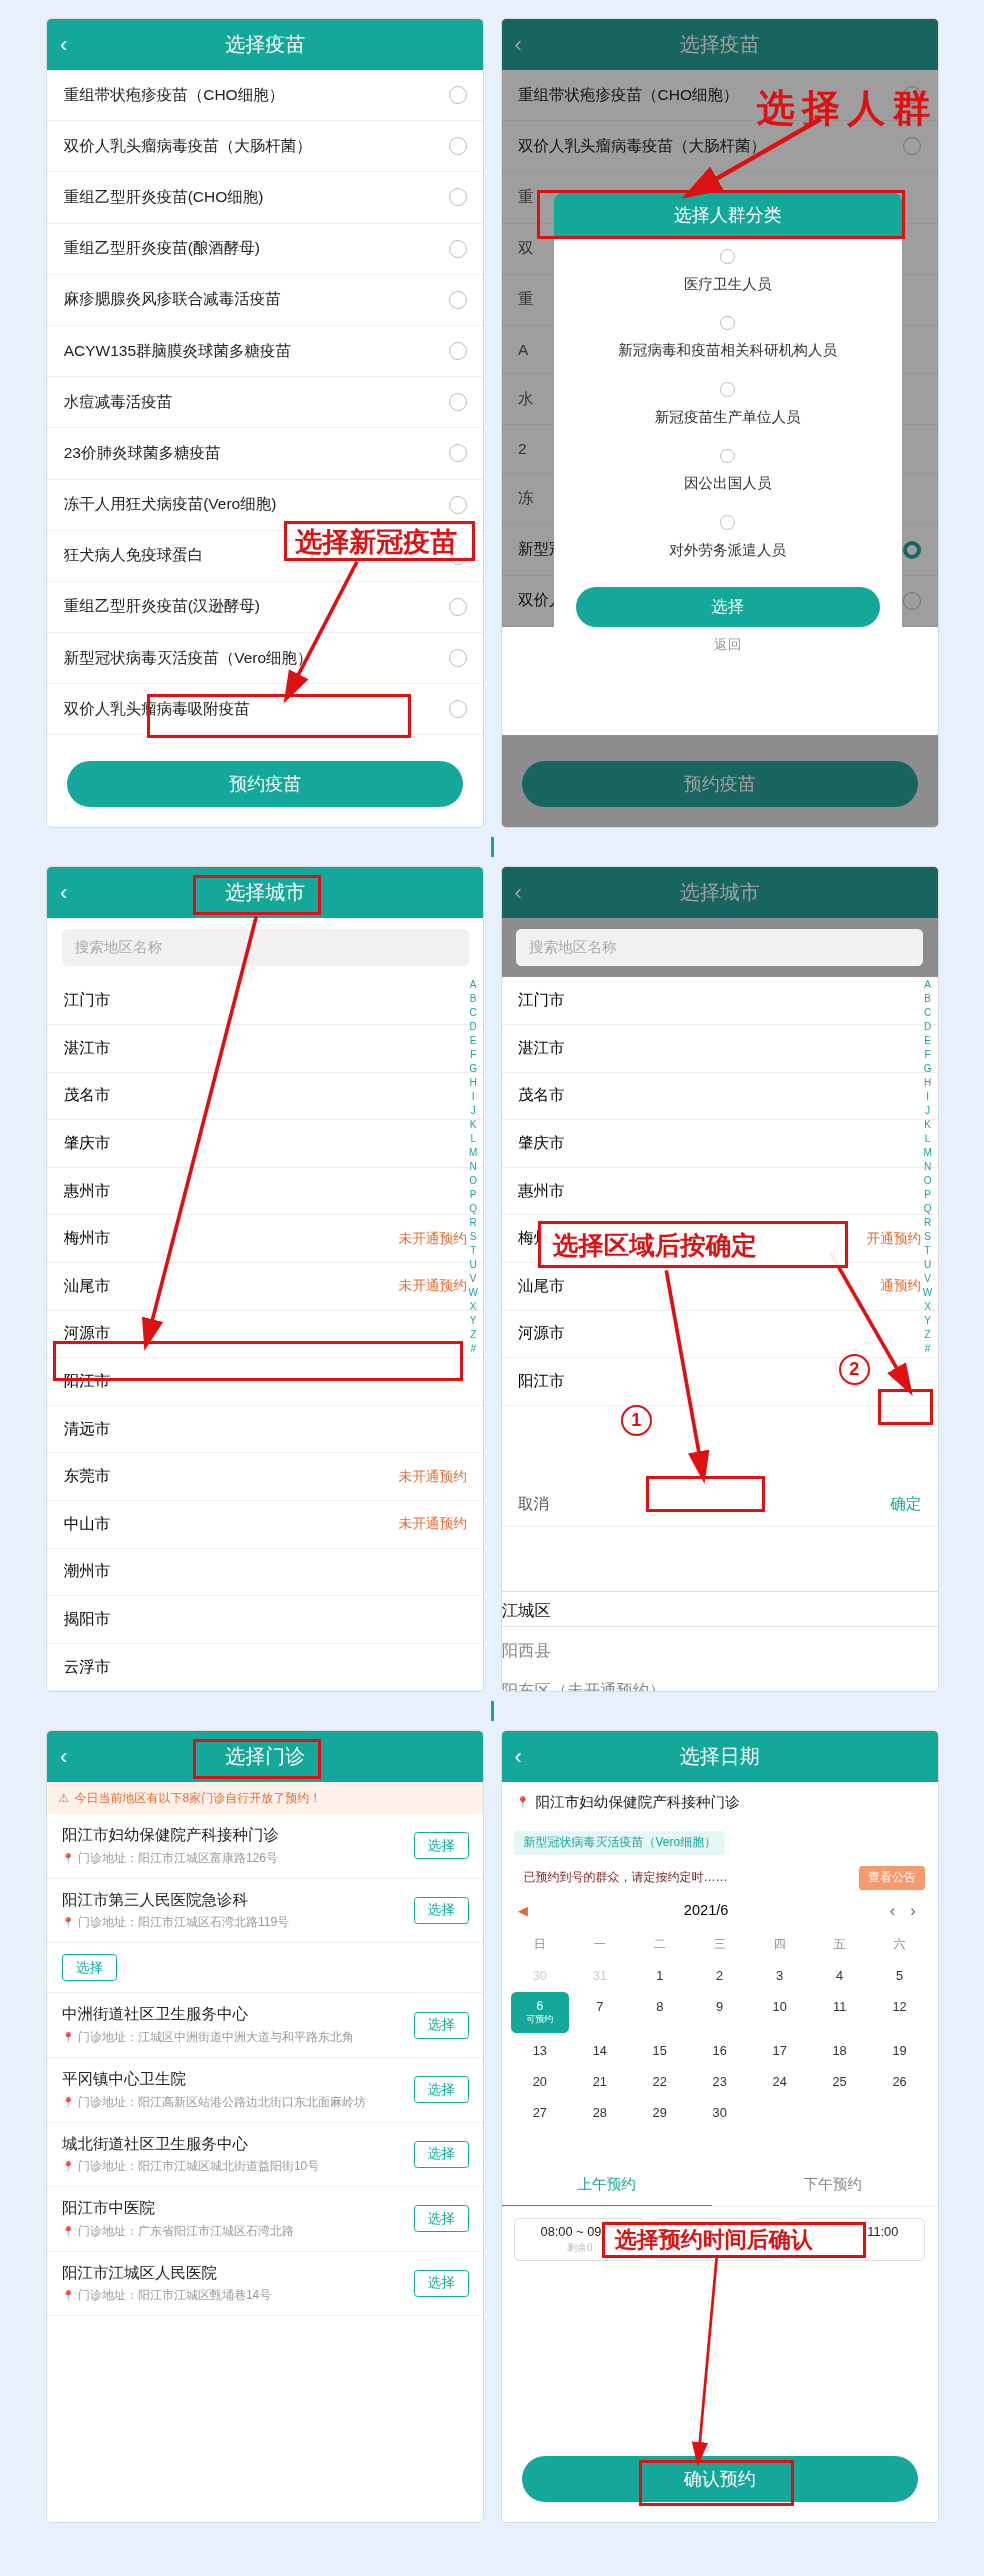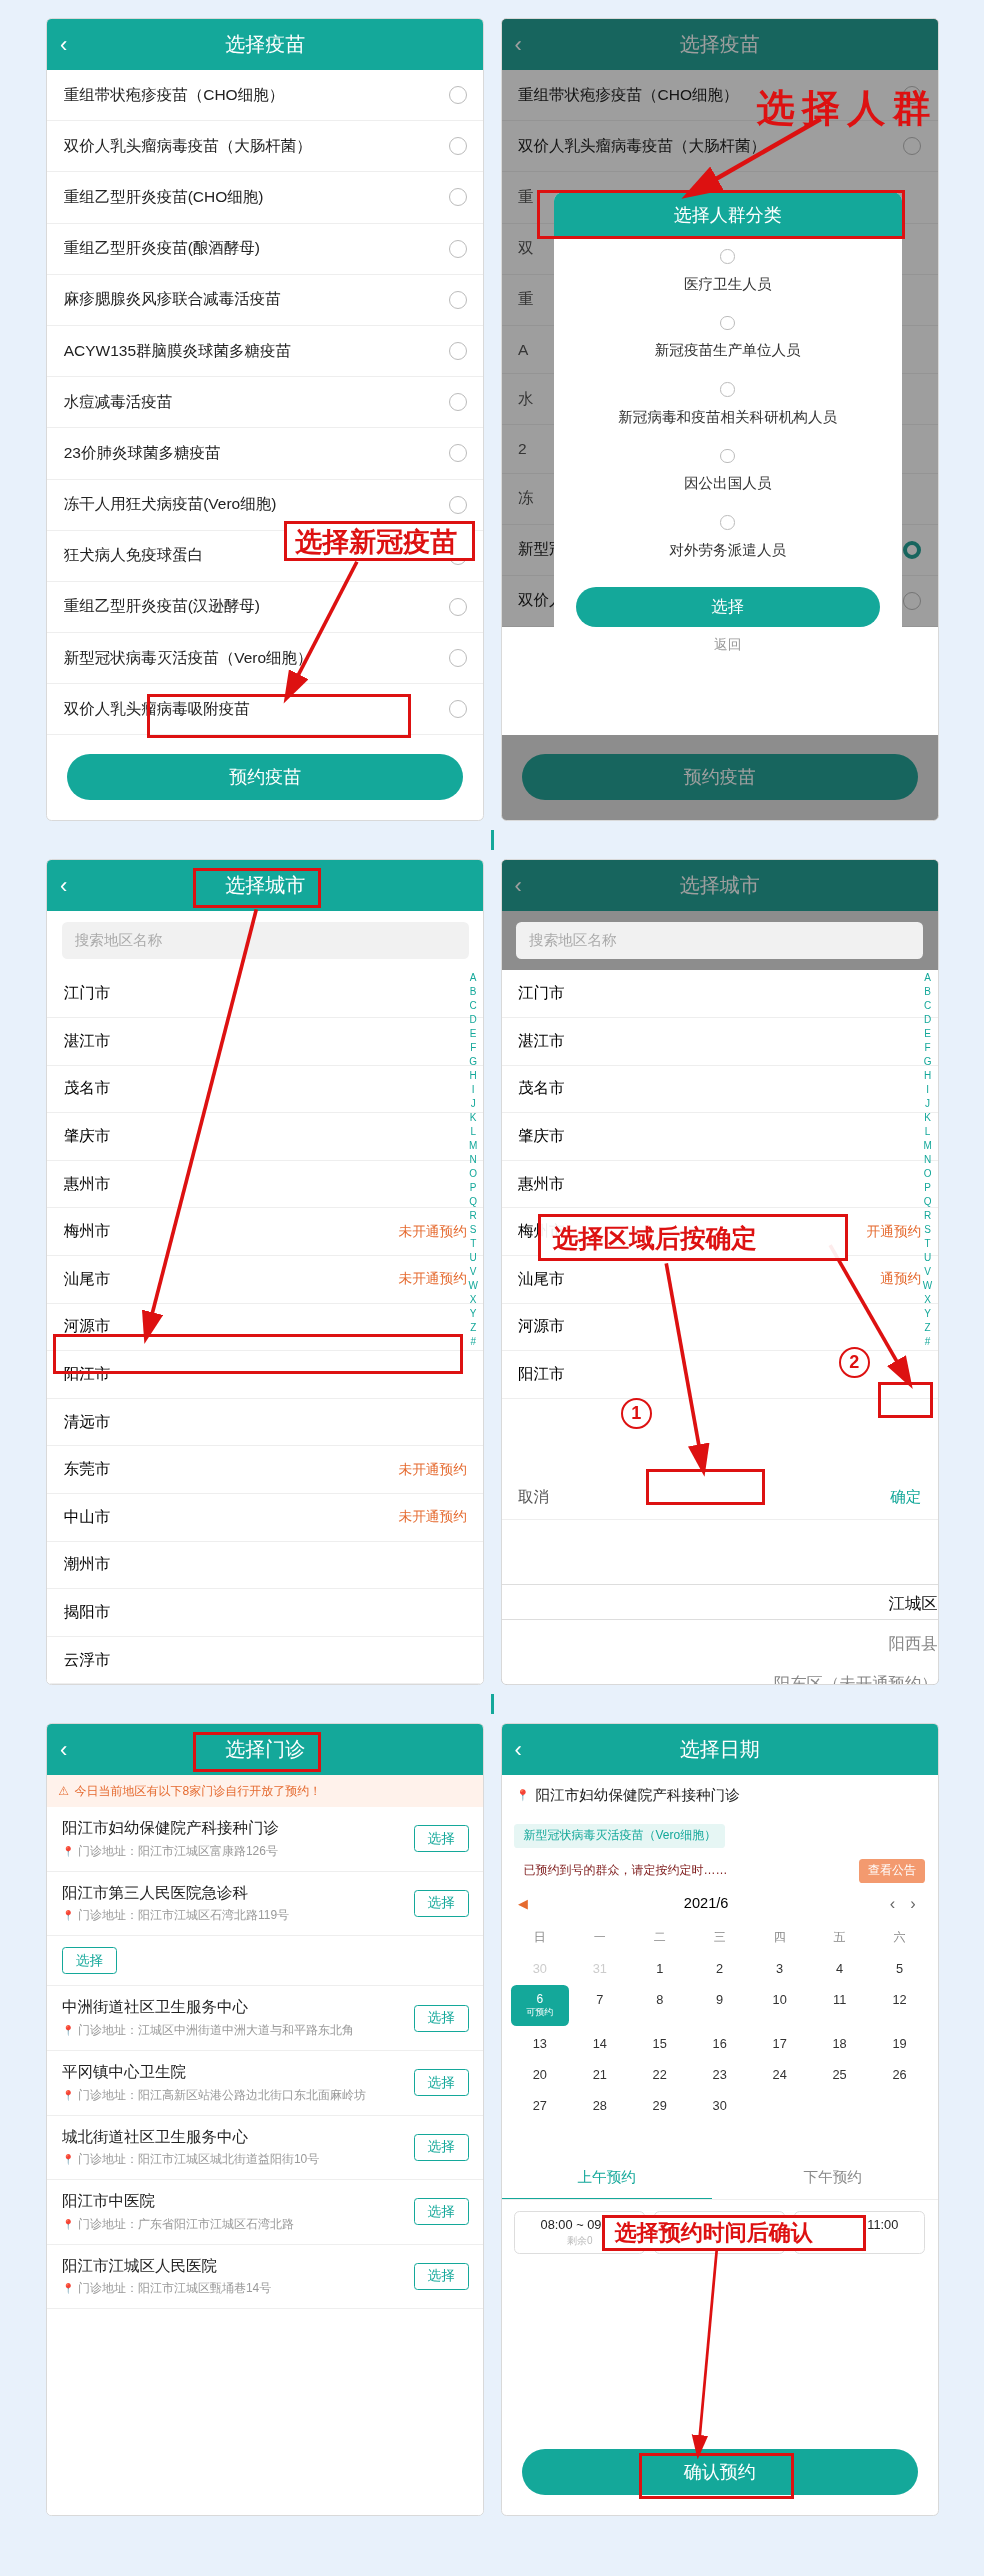--- a/index.html
+++ b/index.html
@@ -58,21 +58,21 @@
     color: #222;
     background: #fff;
     position: relative;
   }
   .list-row .radio {
     width: 18px; height: 18px; border: 0.9px solid #bbb; border-radius: 50%;
     margin-left: auto; flex-shrink: 0;
   }
   .list-row .radio.checked { border: 4.6px solid #14a89a; }
   .big-btn {
-    margin: 19px 20px 20px;
+    margin: 26px 20px 20px;
     background: #14a89a; color: #fff;
     height: 46px; border-radius: 23px;
     display: flex; align-items: center; justify-content: center;
     font-size: 18px;
   }
   .search-box {
     margin: 11px 14.6px;
     background: #f1f1f1;
     border-radius: 5.5px;
     padding: 9px 12.8px;
@@ -121,21 +121,21 @@
     position: absolute; left: 0; right: 0; bottom: 0;
     background: #fff; z-index: 5;
   }
   .picker .pbar {
     display: flex; justify-content: space-between; align-items: center;
     padding: 11px 16.4px; border-bottom: 0.9px solid #eee; font-size: 15.5px;
   }
   .picker .pbar .cancel { color: #555; }
   .picker .pbar .ok { color: #14a89a; font-weight: 500; }
   .picker .wheel { height: 164px; position: relative; overflow: hidden; }
-  .picker .wheel .opt { text-align: right; padding: 9px 0; font-size: 16.4px; color: #888; }
+  .picker .wheel .opt { text-align: left; padding: 9px 0; font-size: 16.4px; color: #888; }
   .picker .wheel .opt.sel { color: #111; font-weight: 500; }
   .selline { position: absolute; left: 0; right: 0; height: 36px; top: 64px;
              border-top: 0.9px solid #ddd; border-bottom: 0.9px solid #ddd; }
   .redbox { position: absolute; border: 3.6px solid #d11; z-index: 30; pointer-events: none; }
   .redlbl { position: absolute; color: #d11; font-size: 27px; font-weight: 700; z-index: 31;
             background: rgba(255,255,255,.0); white-space: nowrap; }
   .clinic-row {
     padding: 11px 14.6px; border-bottom: 0.9px solid #eee; background: #fff;
     display: flex; gap: 9px;
   }
@@ -314,25 +314,25 @@
 
     <div class="modal" style="top:173px;">
       <div class="mhead">选择人群分类</div>
       <div id="p2modal">
           <div class="mrow">
             <span class="r"></span>
             <span>医疗卫生人员</span>
           </div>
           <div class="mrow">
             <span class="r"></span>
-            <span>新冠疫苗生产单位人员</span>
+            <span>新冠病毒和疫苗相关科研机构人员</span>
           </div>
           <div class="mrow">
             <span class="r"></span>
-            <span>新冠病毒和疫苗相关科研机构人员</span>
+            <span>新冠疫苗生产单位人员</span>
           </div>
           <div class="mrow">
             <span class="r"></span>
             <span>因公出国人员</span>
           </div>
           <div class="mrow">
             <span class="r"></span>
             <span>对外劳务派遣人员</span>
           </div>
         </div>

